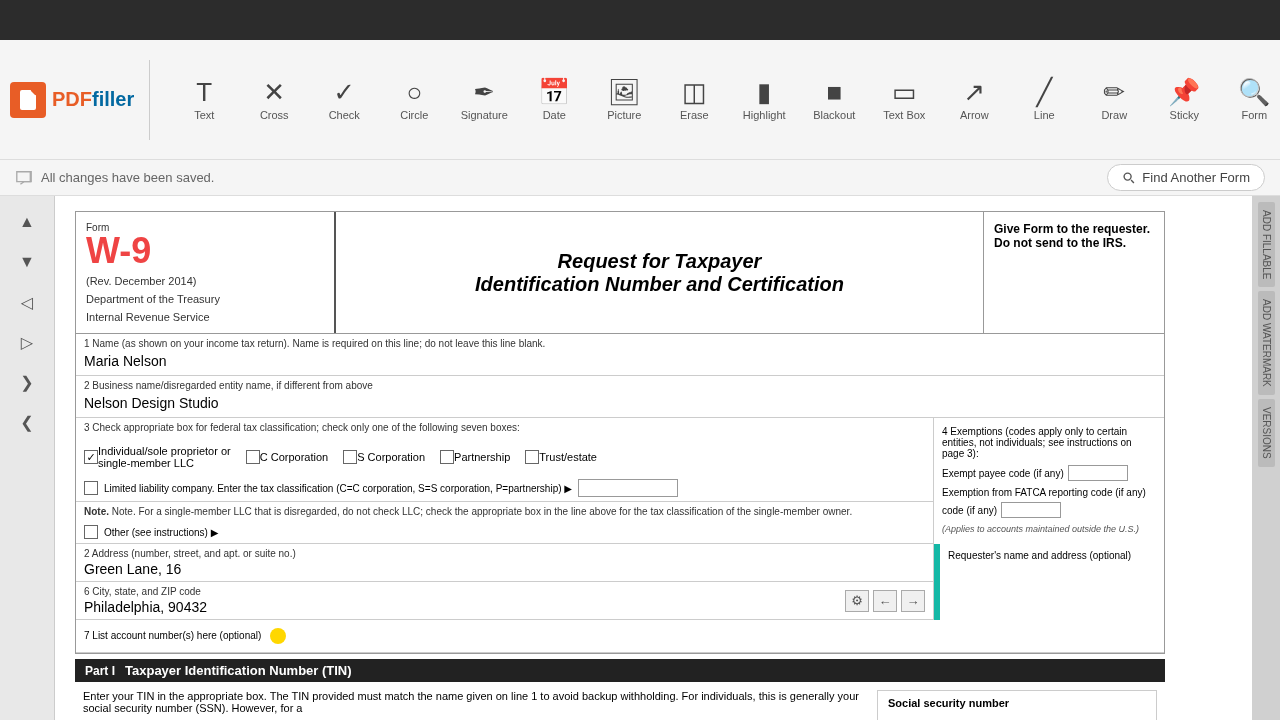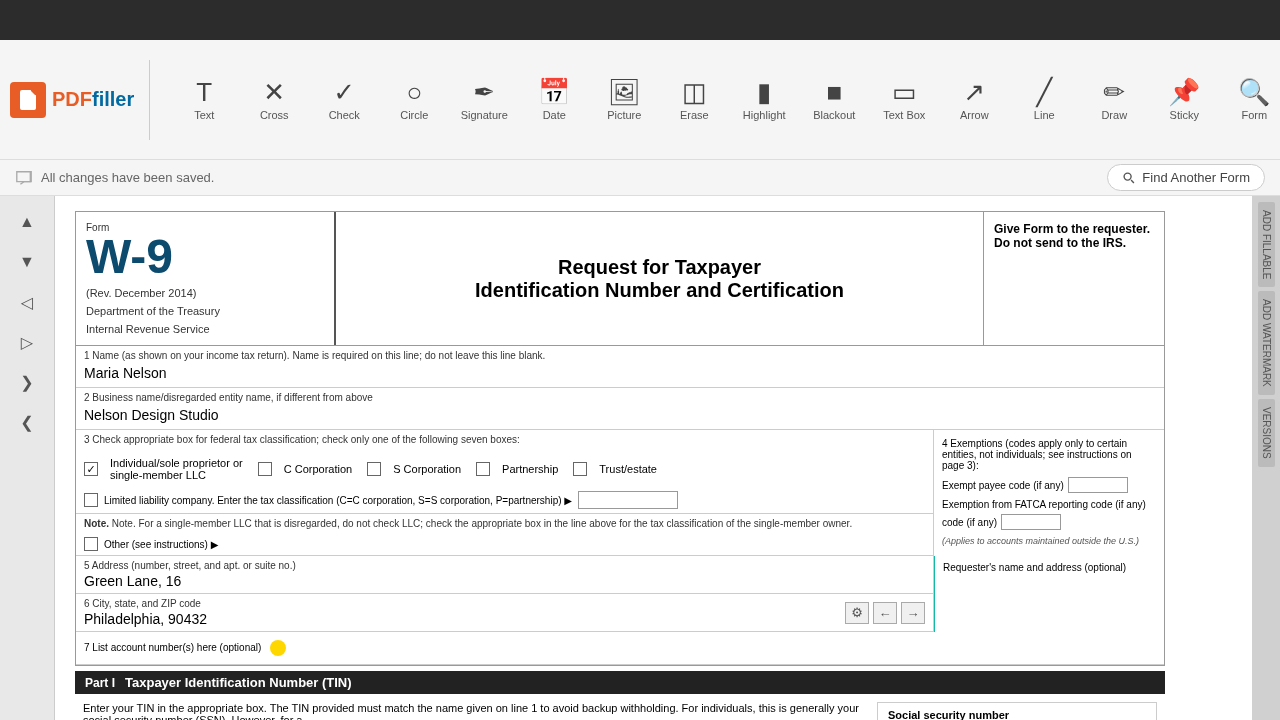--- a/index.html
+++ b/index.html
@@ -198,23 +198,23 @@
       margin-bottom: 0;
     }
 
     .form-header-left {
       width: 260px;
       padding: 10px;
       border-right: 2px solid #555;
     }
 
     .form-title-large {
-      font-size: 48px;
+      font-size: 36px;
       font-weight: bold;
-      color: #0c4a6e;
+      color: #ef4444;
       line-height: 1;
     }
 
     .form-subtitle {
       font-size: 11px;
       color: #333;
       margin-top: 6px;
     }
 
     .form-header-center {
@@ -224,20 +224,21 @@
       justify-content: center;
       flex-direction: column;
       padding: 10px;
       border-right: 1px solid #999;
     }
 
     .form-main-title {
       font-size: 20px;
       font-weight: bold;
       text-align: center;
+      font-style: italic;
     }
 
     .form-header-right {
       width: 180px;
       padding: 10px;
       font-size: 12px;
       font-weight: bold;
       text-align: left;
     }
 
@@ -269,21 +270,21 @@
       display: flex;
       align-items: center;
       gap: 15px;
       flex-wrap: wrap;
       padding: 6px 8px;
     }
 
     .checkbox-item {
       display: flex;
       align-items: center;
-      gap: 12px;
+      gap: 0;
       font-size: 11px;
     }
 
     .checkbox-box {
       width: 14px;
       height: 14px;
       border: 1px solid #666;
       display: flex;
       align-items: center;
       justify-content: center;
@@ -608,38 +609,38 @@
               <input type="text" style="width: 60px; border: 1px solid rgb(153, 153, 153); height: 16px; font-size: 10px;">
             </div>
             <div style="font-size:9px; color:#555; font-style:italic;">(Applies to accounts maintained outside the U.S.)</div>
           </div>
         </div>
 
         <div class="form-two-col">
           <div class="form-col-left">
             <div class="address-row">
               <div>
-                <div class="form-row-label">5  Address (number, street, and apt. or suite no.)</div>
+                <div class="form-row-label">2  Address (number, street, and apt. or suite no.)</div>
                 <div class="address-value">Green Lane, 16</div>
               </div>
             </div>
 
             <div class="address-row">
               <div>
                 <div class="form-row-label">6  City, state, and ZIP code</div>
                 <div class="city-input">Philadelphia, 90432</div>
               </div>
               <div class="address-controls">
                 <div class="addr-ctrl-btn">⚙</div>
                 <div class="addr-ctrl-btn">←</div>
                 <div class="addr-ctrl-btn">→</div>
               </div>
             </div>
           </div>
-          <div style="width:230px; padding:6px 8px; font-size:10px; border-left:1px solid #14b8a6;">
+          <div style="width:230px; padding:6px 8px; font-size:10px; border-left:6px solid #14b8a6;">
             <span>Requester's name and address (optional)</span>
           </div>
         </div>
 
         <div class="form-row" style="padding: 8px 8px;">
           <span style="font-size:10px;">7  List account number(s) here (optional)</span>
           <span style="display:inline-block; width:16px; height:16px; background:#ffd700; border-radius:50%; margin-left:6px; vertical-align:middle;"></span>
         </div>
 
       </div>

